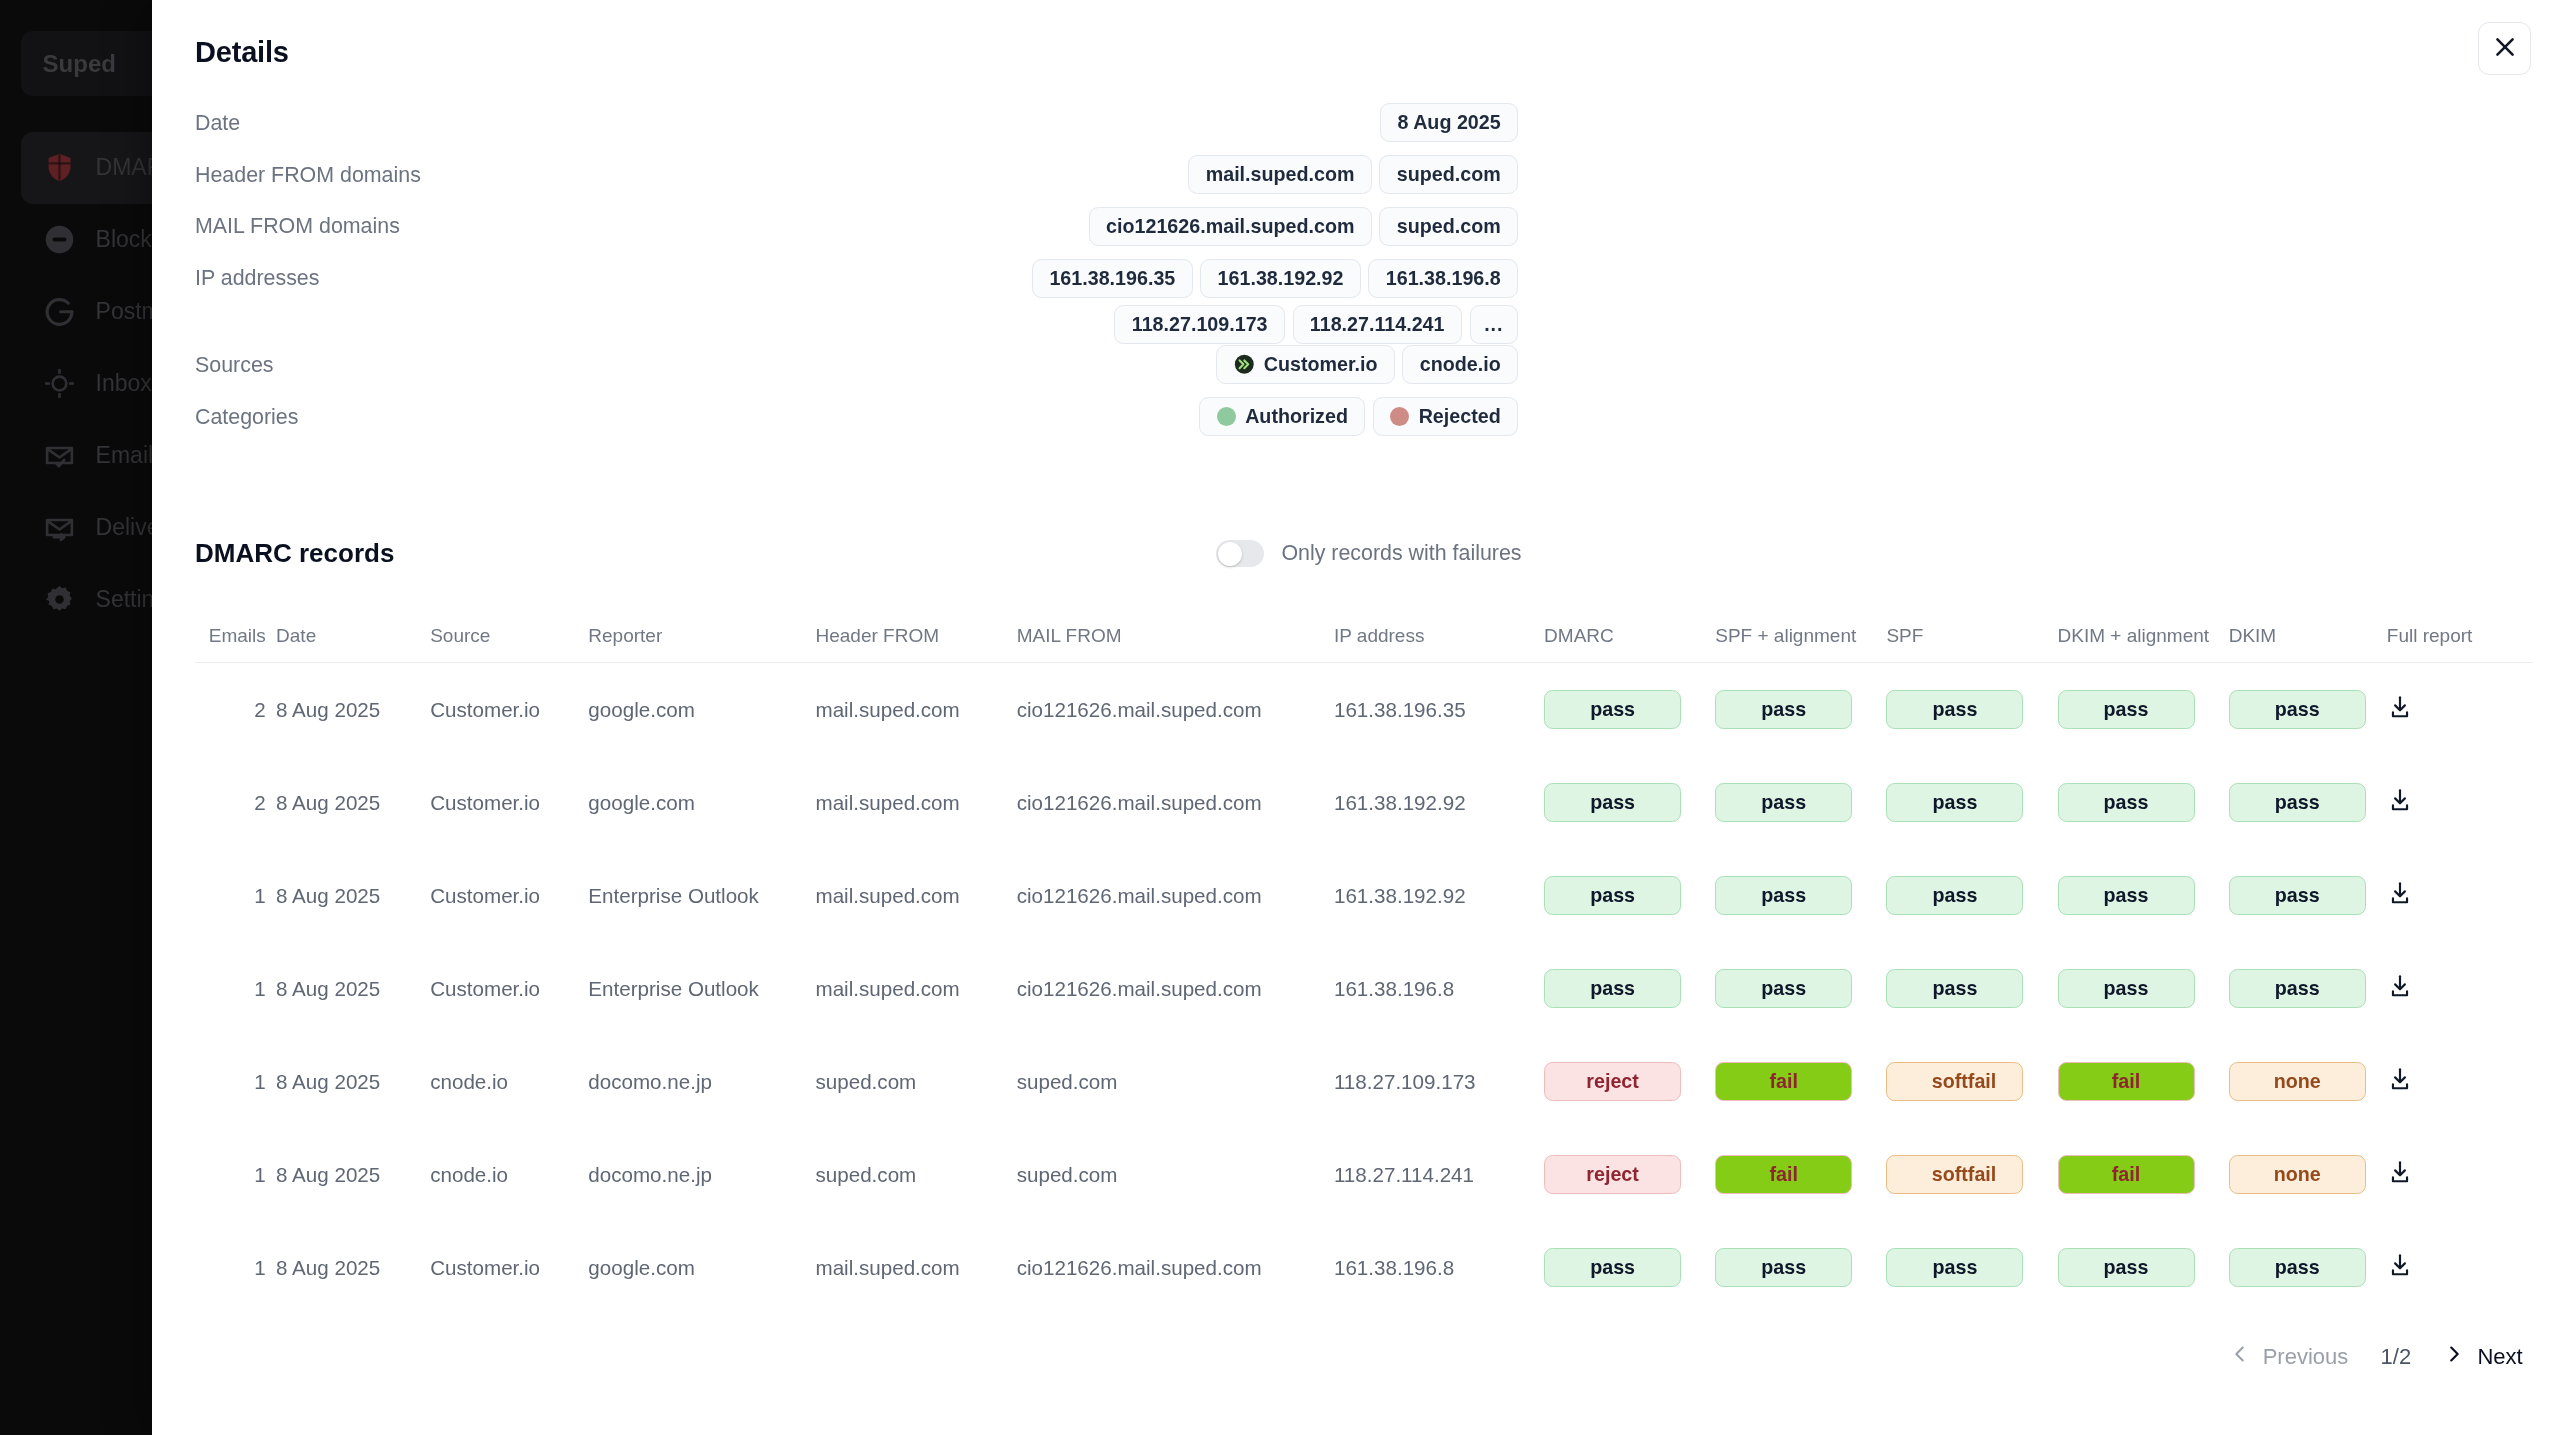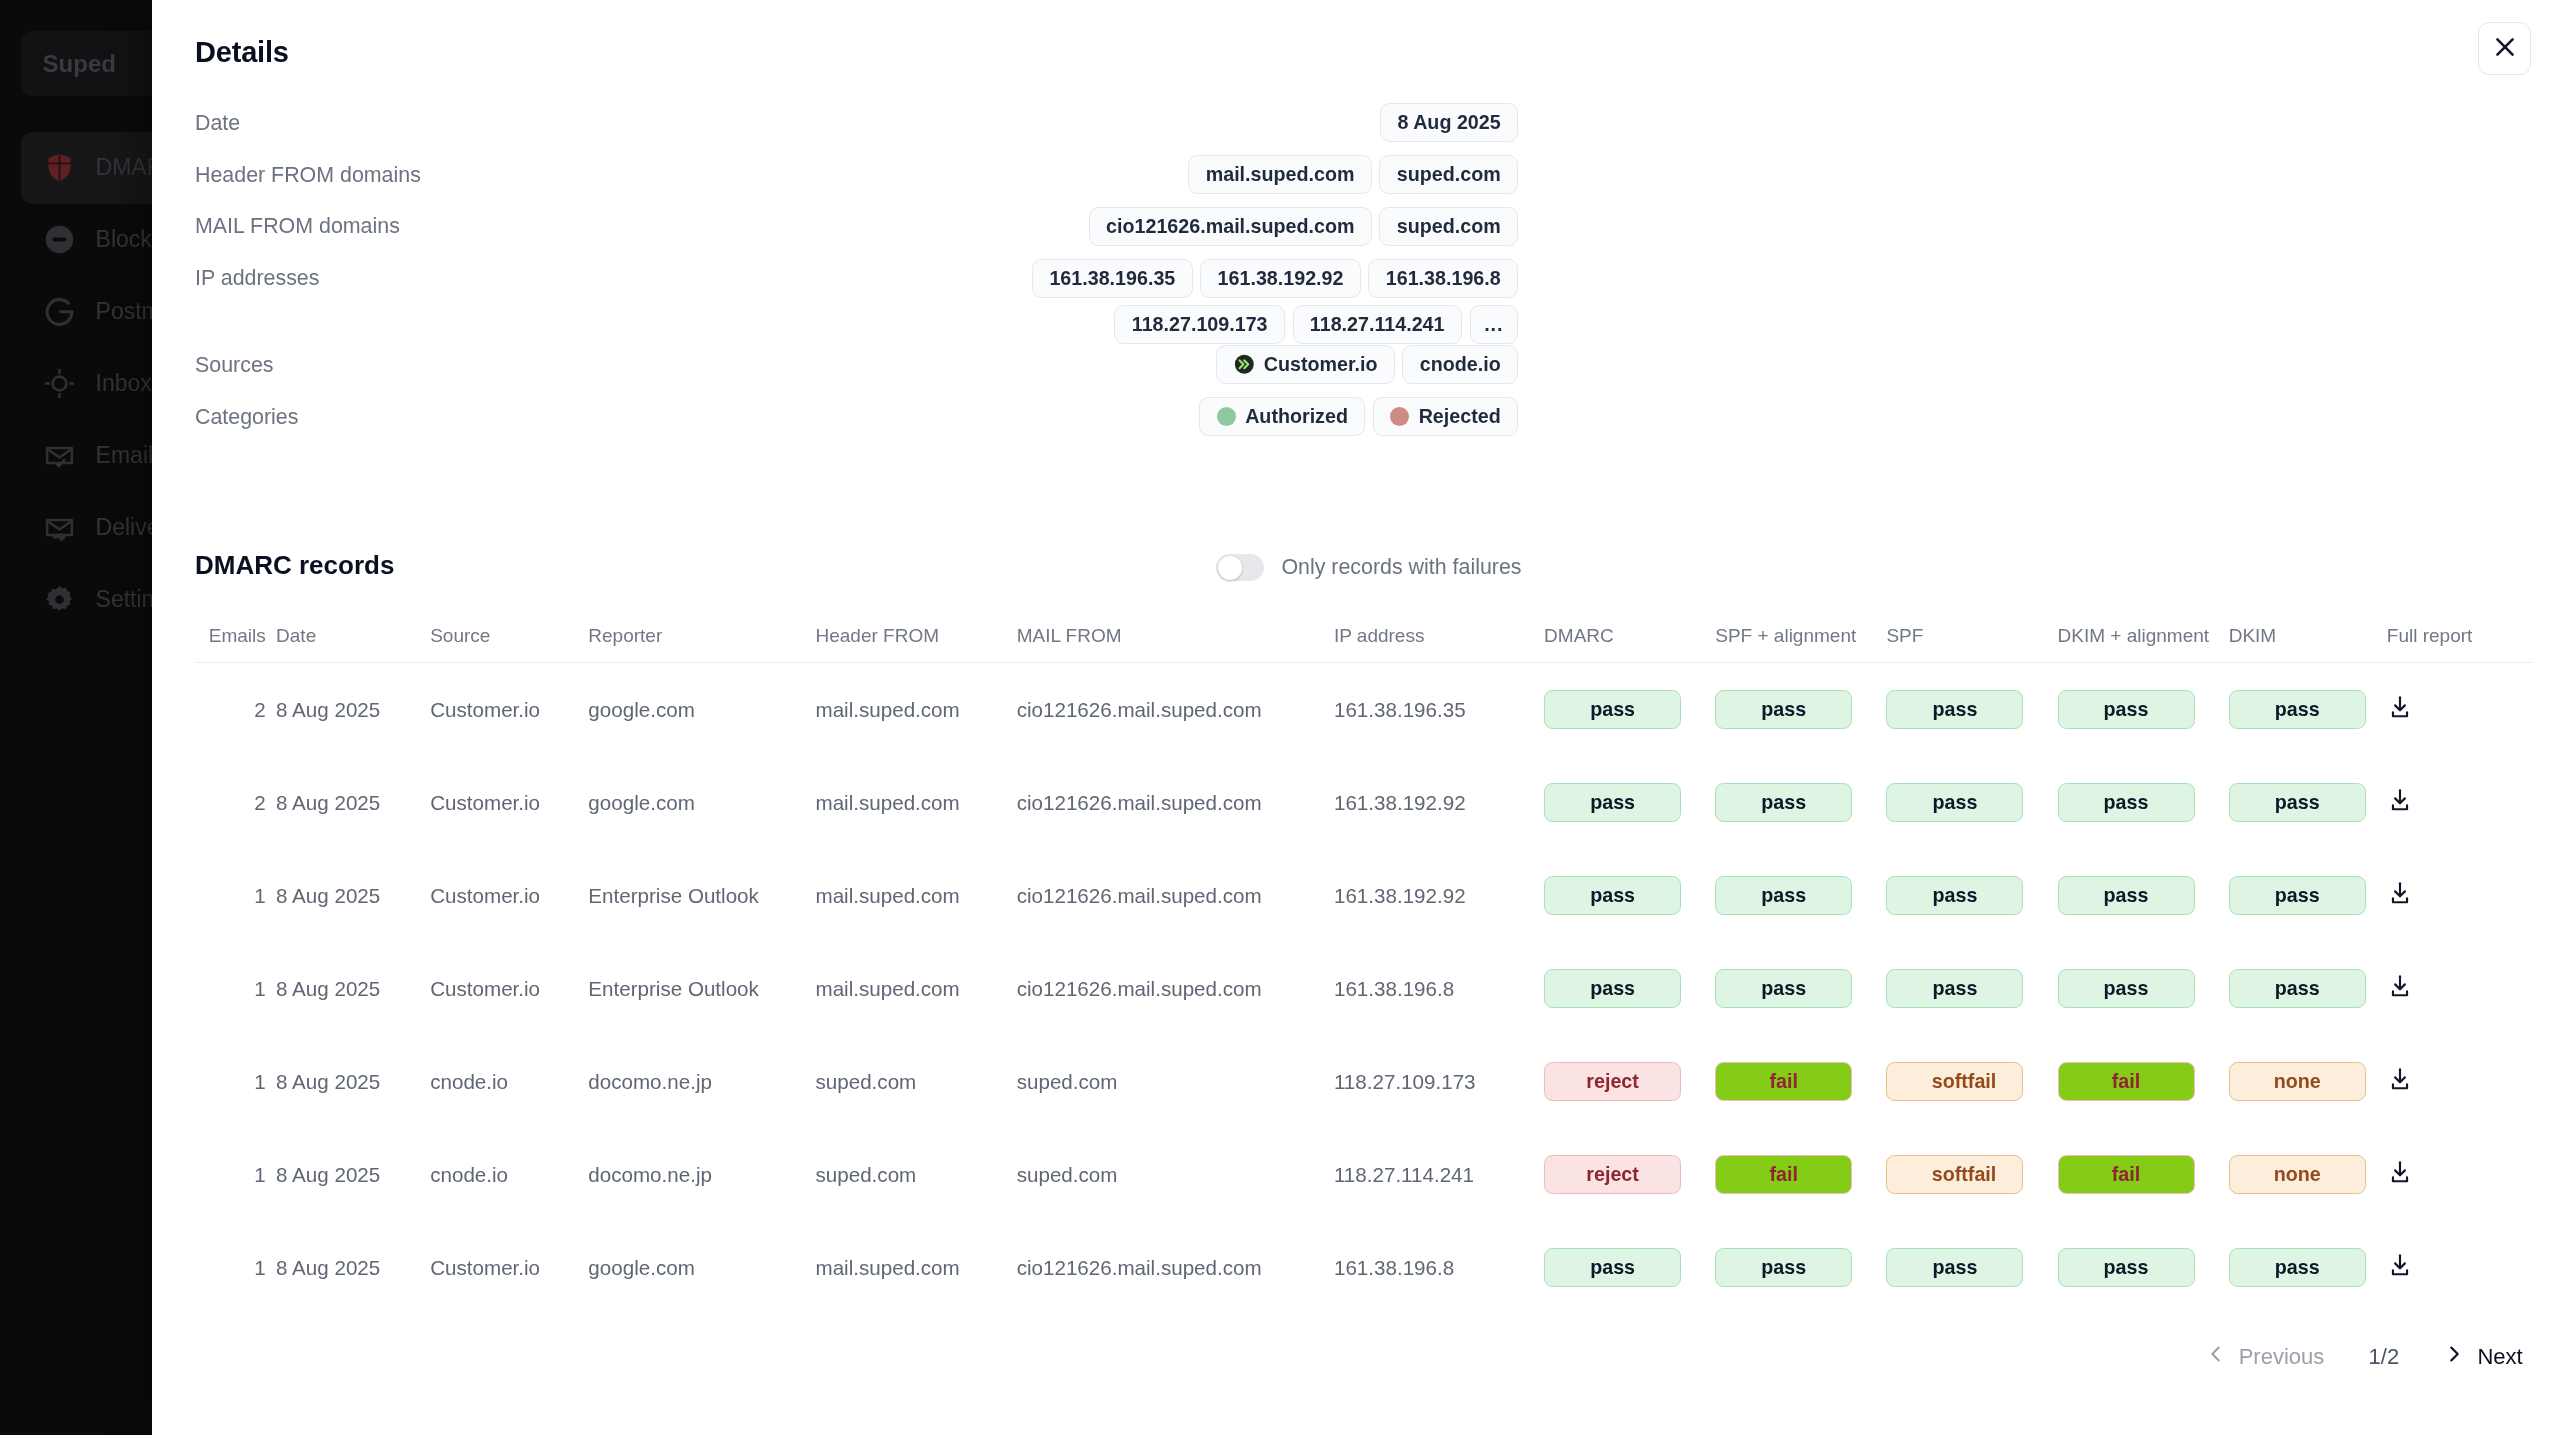--- a/index.html
+++ b/index.html
@@ -102,23 +102,23 @@
   }
   .chip.ellipsis { font-weight: 700; letter-spacing: 0.9px; padding: 0 13.7px; }
   .dot { width: 19px; height: 19px; border-radius: 50%; flex:0 0 19px; }
   .dot.green { background: #8fca9e; }
   .dot.red   { background: #cf8b85; }
   .src-ico { width: 20.6px; height: 20.6px; flex:0 0 20.6px; }
   .src-ico svg { display:block; width:20.6px; height:20.6px; }
 
   
   #records-head {
-    position: absolute; left: 43px; top: 550px;
+    position: absolute; left: 43px; top: 538px;
     width: 2338px;
-    display: flex; align-items: flex-end;
+    display: flex; align-items: center;
   }
   #records-title { font-size: 26px; font-weight: 700; color: #0b1020; }
   #toggle-wrap {
     margin-left: 822px;
     display: flex; align-items: center; gap: 17px;
     cursor: pointer;
   }
   #toggle {
     width: 48px; height: 27px; border-radius: 13.7px;
     background: #e6e8ec; position: relative; flex: 0 0 48px;
@@ -173,21 +173,21 @@
   .badge.reject   { background:#fbe3e4; border:0.9px solid #efbcbe; color:#8f2530; }
   .badge.softfail { background:#fceeda; border:0.9px solid #e9bd85; color:#944a1d;padding-left:32px; }
   .badge.none     { background:#fceeda; border:0.9px solid #e9bd85; color:#944a1d; }
 
   .dl-btn { background:none; border:none; cursor:pointer; padding:0; display:inline-flex; }
   .dl-btn svg { width: 26px; height: 26px; }
 
   
   #pagination {
     position: absolute; right: 43px; top: 1336px;
-    display: flex; align-items: center; gap: 16px;
+    display: flex; align-items: center; gap: 4px;
     font-size: 22px;
   }
   .pg-btn {
     display: flex; align-items: center; gap: 12px;
     background: none; border: none; cursor: pointer;
     font-size: 22px; font-family: inherit;
     padding: 6.9px 10.3px;
   }
   .pg-btn.disabled { color: #9aa0aa; cursor: default; }
   .pg-btn.enabled  { color: #0b1020; font-weight: 400; }

